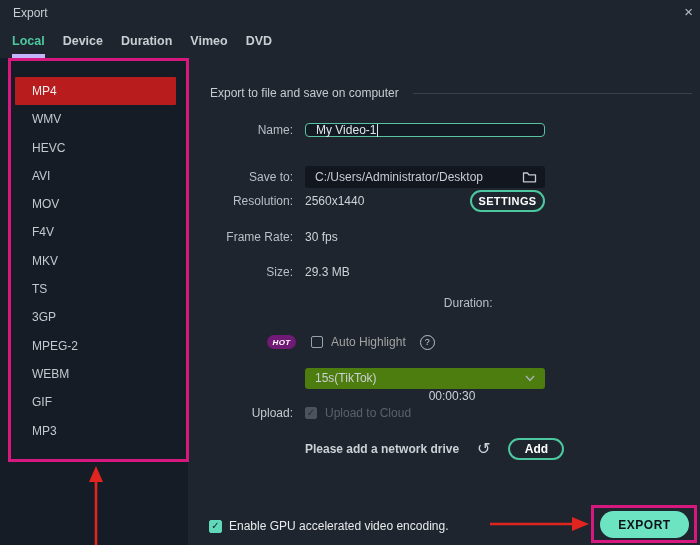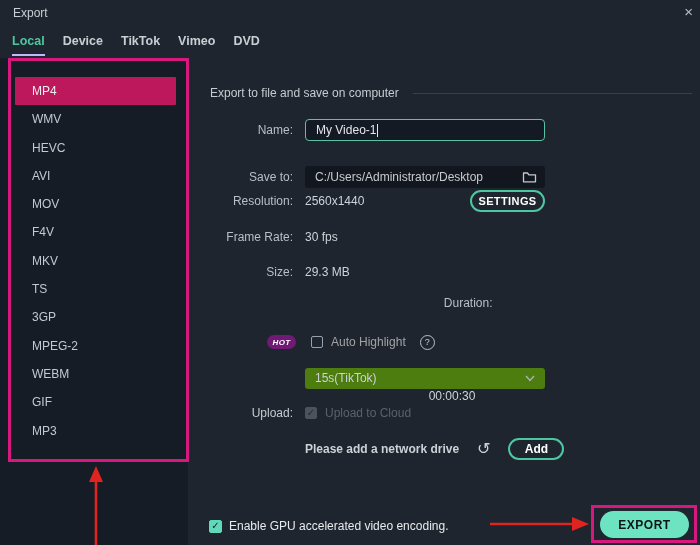--- a/index.html
+++ b/index.html
@@ -9,40 +9,40 @@
     font-family:"Liberation Sans","DejaVu Sans",sans-serif;
     color:#ced3d8;font-size:12px;
     -webkit-font-smoothing:antialiased;
   }
   
   .titlebar-text{position:absolute;left:13px;top:6px;font-size:12px;color:#c9ced4;}
   .close-btn{position:absolute;right:7px;top:3px;font-size:15px;color:#b7bec6;cursor:pointer;line-height:18px;}
   
   .tab-bar{position:absolute;left:12px;top:34px;display:flex;gap:18px;}
   .tab{font-size:12.5px;font-weight:700;color:#c9ced3;padding-bottom:6px;cursor:pointer;}
-  .tab.active{color:#4dc7a0;border-bottom:2px solid #c4b5fd;}
+  .tab.active{color:#4dc7a0;border-bottom:4px solid #c4b5fd;}
   
   .sidebar-panel{position:absolute;left:0;top:58px;width:188px;height:487px;background:#161c25;}
   .format-list{position:absolute;left:15px;top:77px;width:161px;}
   .format-item{height:28.3px;line-height:28.3px;padding-left:17px;color:#c3c9cf;font-size:12px;cursor:pointer;border-radius:1px;}
-  .format-item.selected{background:#be185d;color:#eceef0;}
+  .format-item.selected{background:#b91c1c;color:#eceef0;}
   
   .annot-rect{position:absolute;border:3px solid #d6187f;box-sizing:border-box;pointer-events:none;}
   .annot-rect.sidebar-rect{left:8px;top:58px;width:181px;height:404px;}
   .annot-rect.export-rect{left:591px;top:505px;width:106px;height:38px;}
   .annot-arrow{position:absolute;pointer-events:none;}
   
   .section-head{position:absolute;left:210px;top:86px;width:482px;display:flex;align-items:center;}
   .section-title{color:#c6cbd1;font-size:12px;white-space:nowrap;}
   .section-line{flex:1;height:1px;background:#39404a;margin-left:14px;}
   .row{position:absolute;left:200px;width:492px;height:24px;display:flex;align-items:center;}
   .rlabel{width:93px;text-align:right;color:#b9bfc6;flex:0 0 93px;}
   .rvalue{margin-left:12px;color:#ced3d8;}
   .inputbox{
-    margin-left:12px;width:240px;height:22px;box-sizing:border-box;border-radius:4px;
+    margin-left:12px;width:240px;height:14px;box-sizing:border-box;border-radius:4px;
     background:#141a23;border:1px solid #58c3a2;display:flex;align-items:center;padding:0 10px;color:#e2e6e9;
   }
   .caret{display:inline-block;width:1px;height:13px;background:#e2e6e9;margin-left:1px;}
   .pathbox{
     margin-left:12px;width:240px;height:22px;box-sizing:border-box;border-radius:3px;
     background:#12171f;display:flex;align-items:center;padding:0 8px 0 10px;color:#c6cbd1;
   }
   .pathbox .ptext{flex:1;}
   .pill-btn{
     height:22px;box-sizing:border-box;border:2px solid #4dc7a0;border-radius:12px;background:transparent;
@@ -80,21 +80,21 @@
 </style>
 </head>
 <body>
 
 <div class="titlebar-text">Export</div>
 <div class="close-btn">×</div>
 
 <div class="tab-bar">
     <div class="tab active">Local</div>
     <div class="tab">Device</div>
-    <div class="tab">TikTok</div>
+    <div class="tab">Duration</div>
     <div class="tab">Vimeo</div>
     <div class="tab">DVD</div>
   </div>
 
 <div class="sidebar-panel"></div>
 <div class="format-list">
     <div class="format-item selected">MP4</div>
     <div class="format-item">WMV</div>
     <div class="format-item">HEVC</div>
     <div class="format-item">AVI</div>

